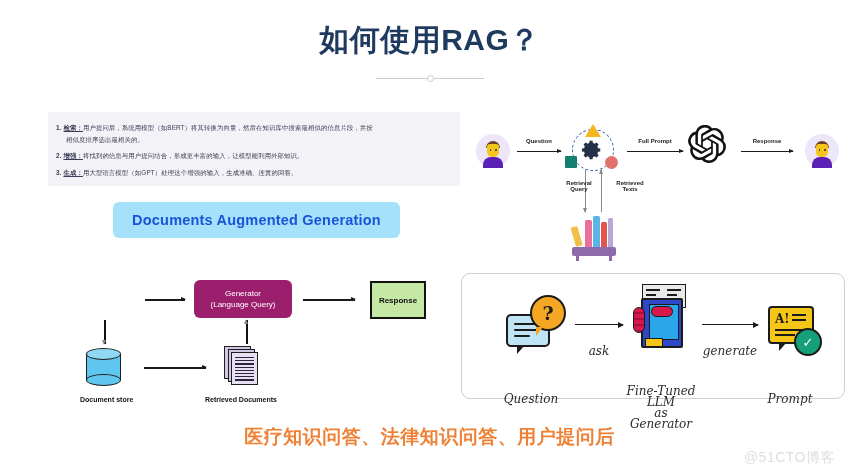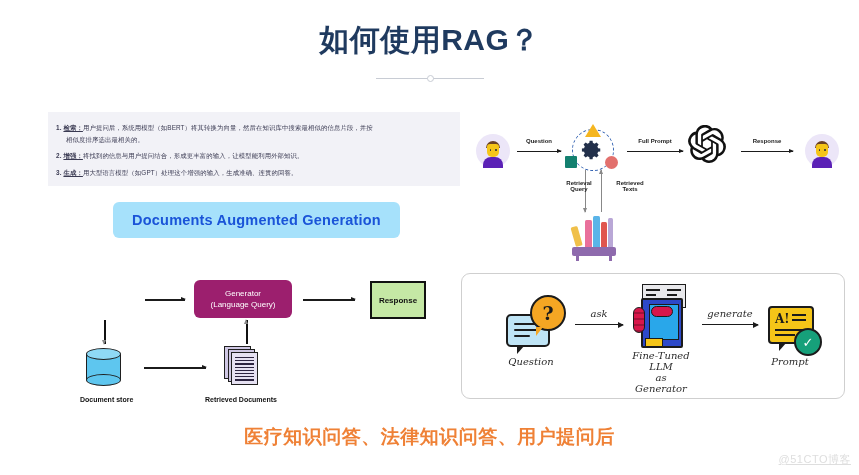--- a/index.html
+++ b/index.html
@@ -289,24 +289,25 @@
     width: 384px; height: 126px;
     border: 1.3px solid #cfcfcf;
     border-radius: 9px;
     background: #ffffff;
     box-sizing: border-box;
   }
   .hand-label {
     position: absolute;
     font-family: "DejaVu Serif", serif;
     font-style: italic;
-    font-size: 10px;
+    font-size: 12px;
     color: #2b2b2b;
     white-space: nowrap;
     text-align: center;
+    margin-top: 36px;
   }
   .hand-arrow {
     position: absolute;
     height: 1.2px;
     background: #1b1b1b;
   }
   .hand-arrow::after {
     content: "";
     position: absolute;
     right: -1px; top: -2.4px;
@@ -471,25 +472,24 @@
     left: 0; top: 424px;
     width: 859px;
     text-align: center;
     font-size: 19px;
     font-weight: bold;
     color: #ef8136;
     letter-spacing: 0.5px;
   }
   .watermark {
     position: absolute;
-    right: 8px; bottom: 8px;
-    font-size: 11px;
+    right: 24px; bottom: 8px;
+    font-size: 14px;
     color: #dedede;
     letter-spacing: 0.5px;
-    text-decoration: underline;
   }
 
   
   .gear-wrap {
     position: absolute;
     left: 103px; top: 12px;
     width: 58px; height: 54px;
   }
   .gear-wrap .dashring {
     position: absolute;

